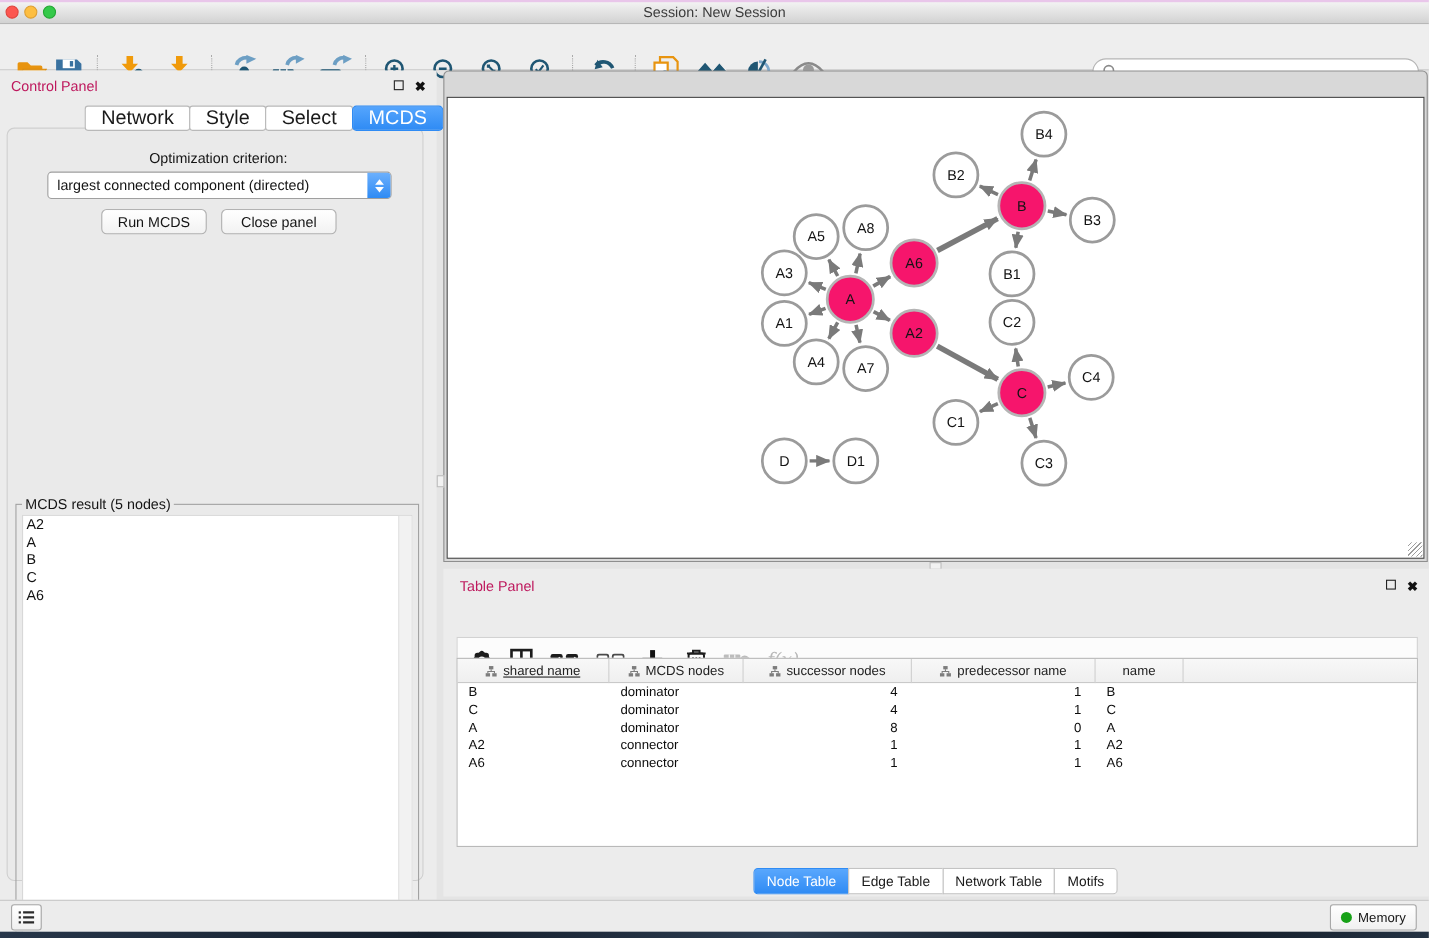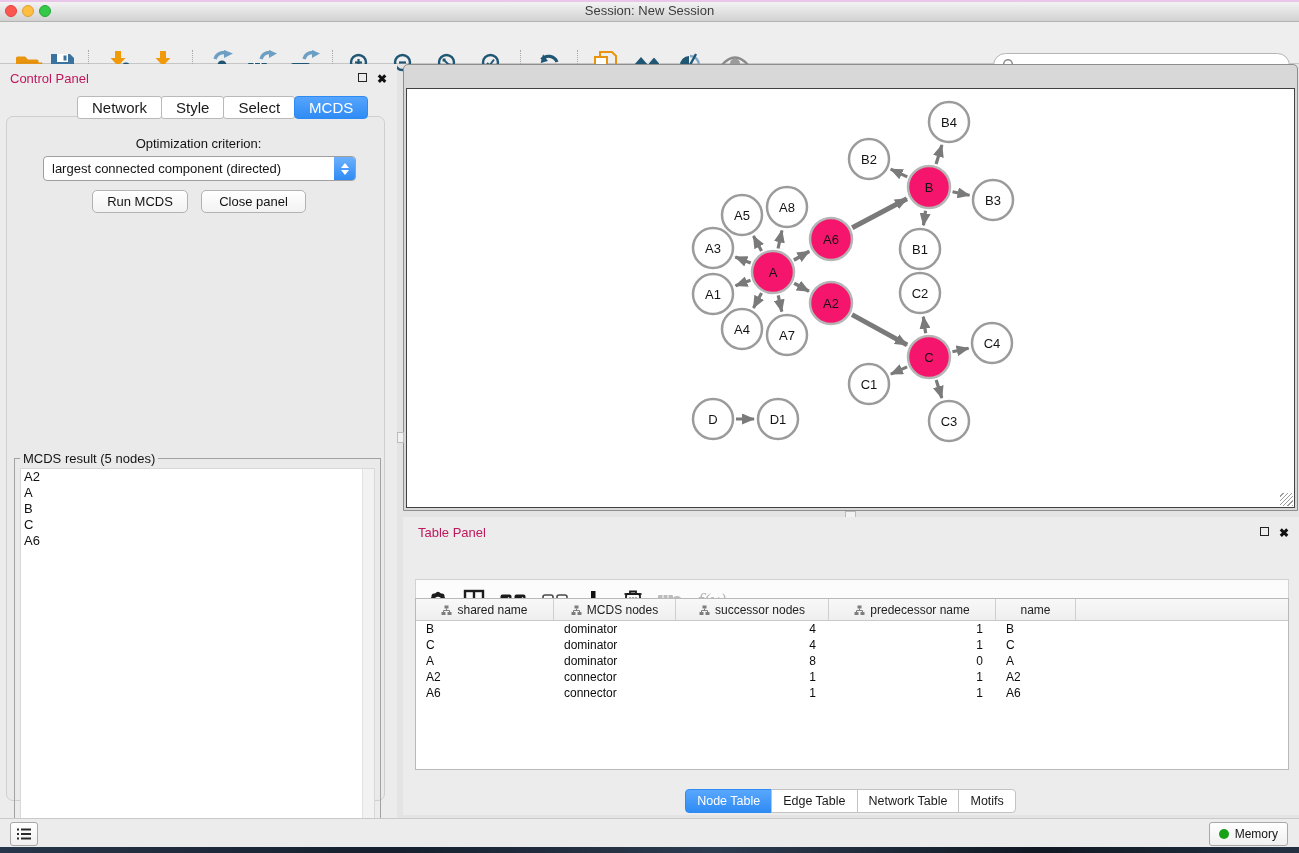--- a/index.html
+++ b/index.html
@@ -27,21 +27,21 @@
     border:1px solid #b5b5b5;border-radius:13px;box-sizing:border-box;display:flex;align-items:center;padding-left:8px;}
   .searchbox input{border:none;outline:none;background:transparent;font-size:12px;width:250px;font-family:"Liberation Sans",sans-serif;}
 
   
   .cpanel{position:absolute;left:0;top:64px;width:397px;height:754px;background:#ececec;}
   .panel-title{position:absolute;left:10px;top:7px;font-size:13px;color:#be185d;}
   .float-icon{position:absolute;width:9px;height:9px;border:1.4px solid #222;box-sizing:border-box;}
   .close-icon{position:absolute;font-size:12px;font-weight:bold;color:#111;line-height:12px;}
   .cp-tabs{position:absolute;left:78px;top:32px;display:flex;}
   .cp-tab{height:21px;line-height:21px;padding:0 14px;background:#fff;border:1px solid #b9b9b9;
-    font-size:15px;color:#1a1a1a;margin-left:-1px;border-radius:3px;}
+    font-size:18px;color:#1a1a1a;margin-left:-1px;border-radius:3px;}
   .cp-tab.active{background:linear-gradient(#55a5fd,#2f8bf4);color:#fff;border-color:#2f8bf4;border-radius:4px;}
   .cp-box{position:absolute;left:6px;top:52px;width:379px;height:685px;background:#eaeaea;
     border:1px solid #cfcfcf;border-radius:7px;box-sizing:border-box;}
   .opt-label{position:absolute;left:0;top:72px;width:397px;text-align:center;font-size:13px;color:#141414;}
   .dropdown{position:absolute;left:43px;top:92px;width:313px;height:25px;background:#fff;border:1px solid #9f9f9f;
     border-radius:4px;box-sizing:border-box;display:flex;align-items:center;}
   .dropdown .dval{flex:1;font-size:13px;color:#141414;padding-left:8px;white-space:nowrap;}
   .dropdown .spin{width:21px;height:23px;background:linear-gradient(#6cb0fd,#2f8bf4);border-radius:0 3px 3px 0;
     display:flex;flex-direction:column;align-items:center;justify-content:center;gap:2px;}
   .spin .up{width:0;height:0;border-left:4px solid transparent;border-right:4px solid transparent;border-bottom:5px solid #fff;}
@@ -485,21 +485,21 @@
             </g>
           <circle cx="20" cy="9" r="5" fill="#bcbcbc"></circle>
           <path d="M18 7 l4 4 M22 7 l-4 4" stroke="#fff" stroke-width="1.4"></path>
         </svg>
       </div>
       <div class="ttb fx" style="margin-left:8px;width:38px">f(x)</div>
     </div>
 
     <div class="thetable">
       <div class="thead" id="thead">
-          <div class="thcell" style="width: 138px;">
+          <div class="thcell" style="width: 138px; text-decoration: underline;">
             <svg width="11" height="11" viewBox="0 0 11 11">
               <rect x="3.5" y="0.5" width="4" height="3" fill="#7d7d7d"></rect>
               <rect x="0.5" y="7" width="4" height="3" fill="#7d7d7d"></rect>
               <rect x="6.5" y="7" width="4" height="3" fill="#7d7d7d"></rect>
               <path d="M5.5 3.5 V5.5 M2.5 7 V5.5 H8.5 V7" fill="none" stroke="#7d7d7d" stroke-width="1"></path>
             </svg>
             <span>shared name</span>
           </div>
           <div class="thcell" style="width: 122px;">
             <svg width="11" height="11" viewBox="0 0 11 11">

